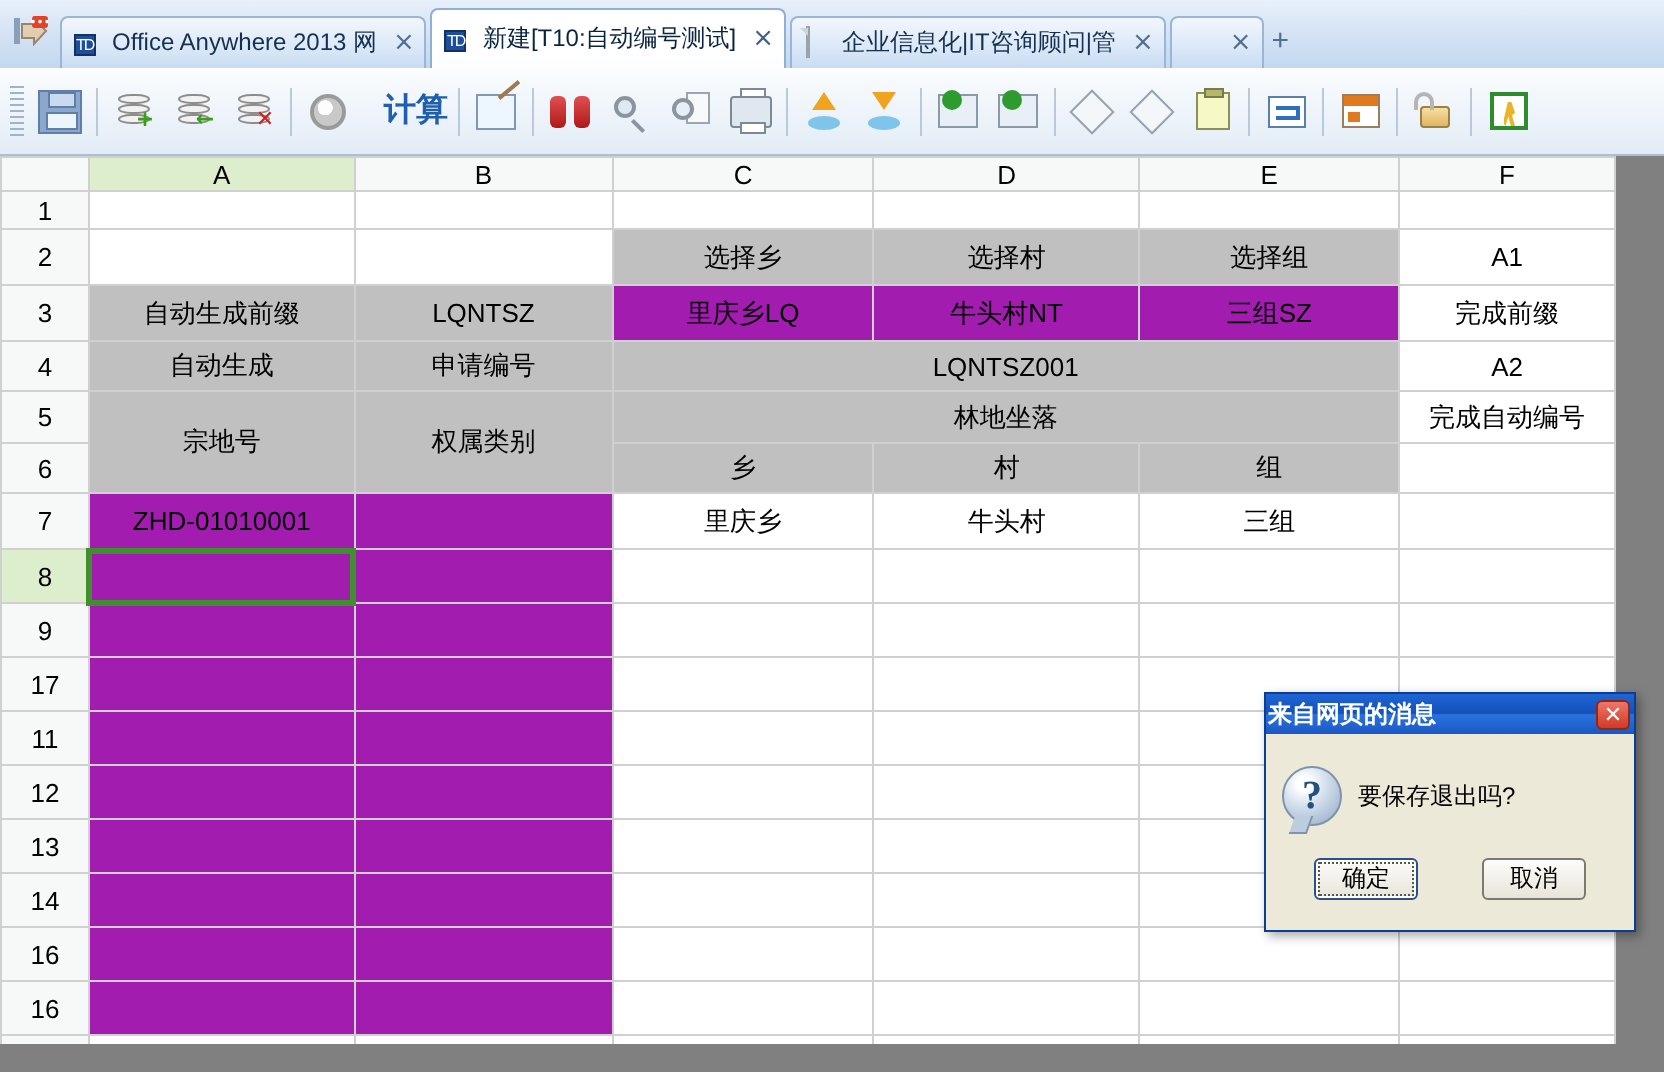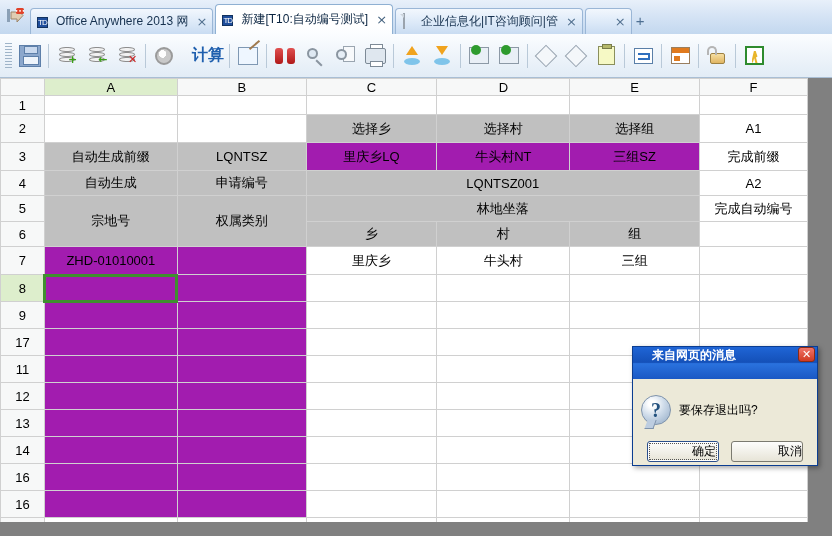--- a/index.html
+++ b/index.html
@@ -171,23 +171,23 @@
   .hscroll{position:absolute;left:0;bottom:0;width:832px;height:14px;background:#808080;}
 
   
   .dialog{
     position:absolute;left:632px;top:346px;width:186px;height:120px;
     background:#ece9d8;border:1px solid #0b3d91;box-sizing:border-box;
     box-shadow:2px 2px 5px rgba(0,0,0,.35);
     z-index:50;
   }
   .dlg-title{
-    height:32px;display:flex;align-items:flex-start;justify-content:space-between;
+    height:20px;display:flex;align-items:center;justify-content:space-between;
     background:linear-gradient(to bottom,#1f65d6 0%,#1450b8 48%,#2a72de 52%,#1a58c4 100%);
-    color:#fff;font-size:12px;font-weight:bold;padding:0 2px 0 19px;
+    color:#fff;font-size:12px;font-weight:bold;padding:0 2px 0 1px;
     font-family:"Liberation Sans",sans-serif;
   }
   .dlg-close{
     width:17px;height:15px;border:1px solid #8a2b14;border-radius:3px;box-sizing:border-box;
     background:linear-gradient(to bottom,#f0756a,#d03a23);
     color:#fff;font-size:11px;line-height:13px;text-align:center;font-weight:bold;
     font-family:"DejaVu Sans",sans-serif;cursor:pointer;
   }
   .dlg-body{height:62px;display:flex;align-items:center;padding:0 8px;gap:8px;}
   .q-ico{
@@ -196,24 +196,24 @@
     border:1px solid #7f93ab;color:#24527f;font-size:20px;font-weight:bold;
     line-height:28px;text-align:center;font-family:"Liberation Serif",serif;
     box-sizing:border-box;position:relative;
   }
   .q-ico:after{content:"";position:absolute;left:4px;bottom:-5px;width:8px;height:8px;
     background:#bdcde0;border-right:1px solid #7f93ab;border-bottom:1px solid #7f93ab;
     transform:skewX(-20deg);}
   .dlg-msg{font-size:12px;color:#000;font-family:"Liberation Sans",sans-serif;}
   .dlg-btns{display:flex;justify-content:space-around;align-items:center;padding:0 8px 6px;}
   .dlg-btn{
-    width:72px;height:21px;box-sizing:border-box;
+    width:52px;height:21px;box-sizing:border-box;
     background:linear-gradient(to bottom,#fdfdfc,#e7e4d7);
     border:1px solid #7b7a70;border-radius:3px;
-    font-size:12px;color:#000;text-align:right;line-height:19px;
+    font-size:12px;color:#000;text-align:center;line-height:19px;
     font-family:"Liberation Sans",sans-serif;cursor:pointer;
   }
   .dlg-btn.default{border:1px solid #2b4f8c;box-shadow:inset 0 0 0 1px #fff;}
   .dlg-btn.default span{display:block;border:1px dotted #555;margin:1px;line-height:15px;}
 </style>
 </head>
 <body>
 
 <div id="app">
 

